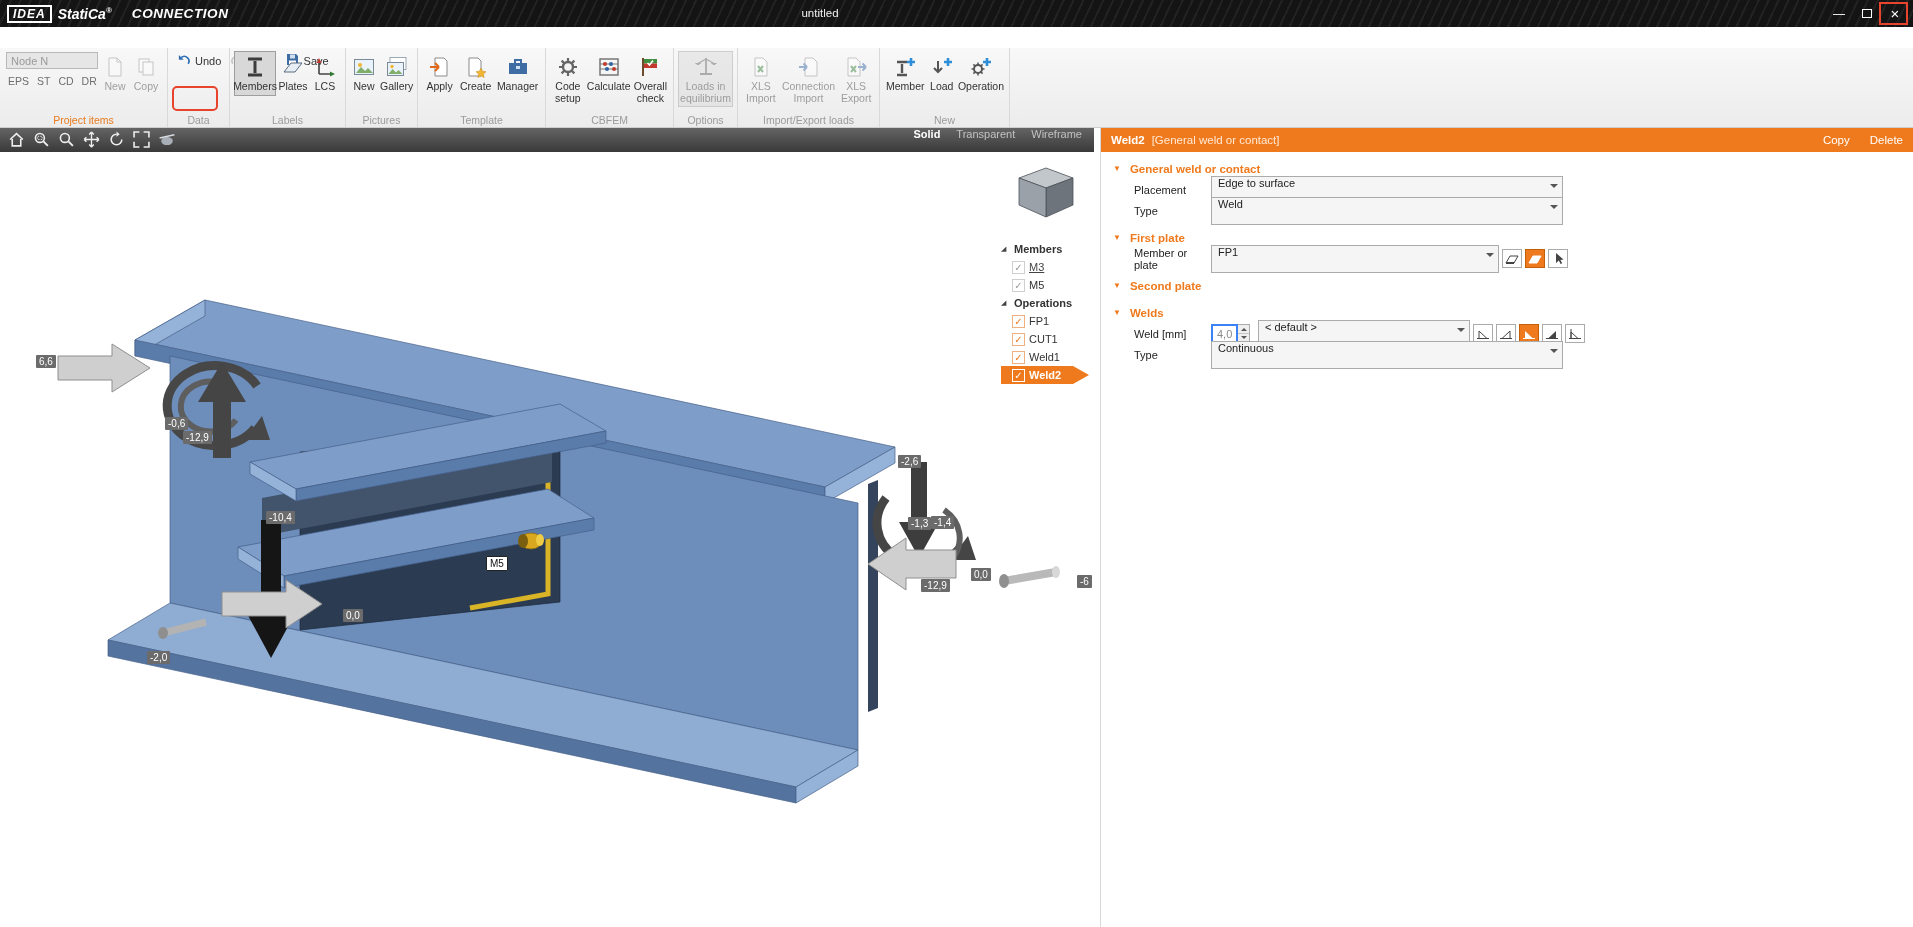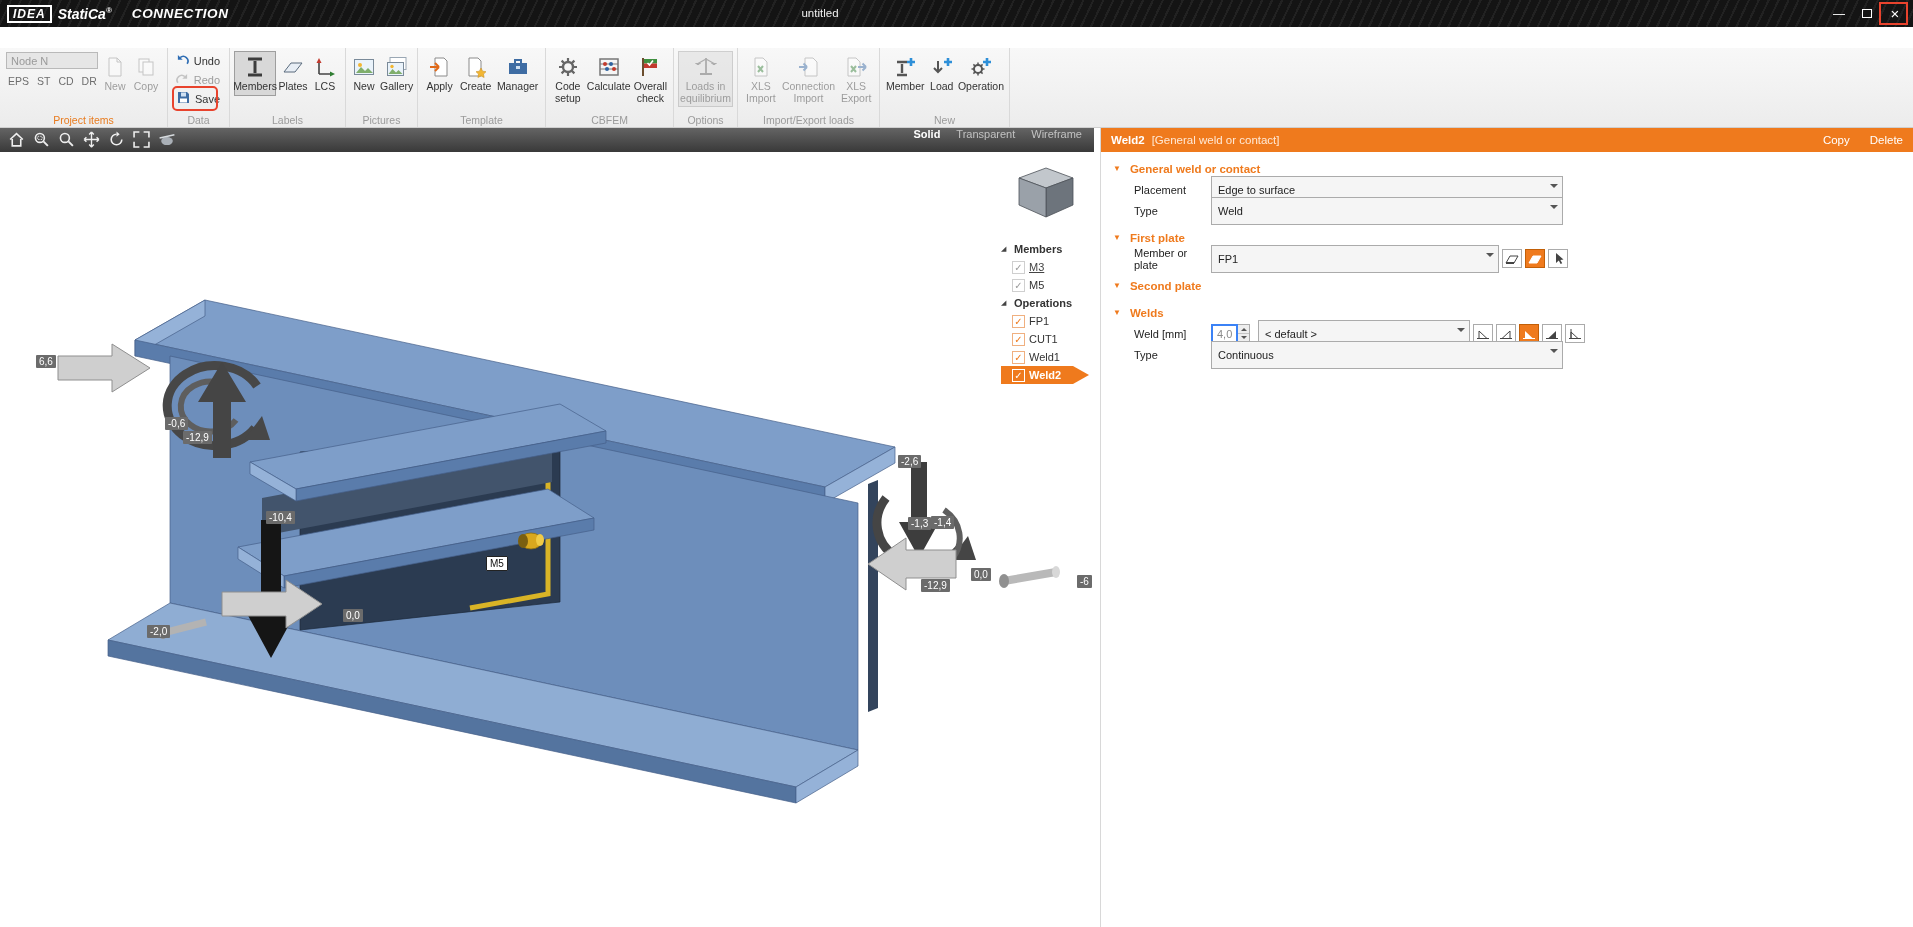--- a/index.html
+++ b/index.html
@@ -76,21 +76,21 @@
 .props{position:absolute;left:1100px;top:128px;width:813px;height:799px;background:#fff;border-left:1px solid #d8d8d8}
 .props-header{height:24px;background:#ef7a1d;color:#fff;display:flex;align-items:center;padding:0 10px;font-size:11.5px;gap:7px}
 .props-title{font-weight:bold}
 .props-sub{color:#ffe9d6}
 .props-actions{margin-left:auto;display:flex;gap:20px}
 .pact{background:none;border:none;color:#fff;font-size:11.5px;font-family:inherit;cursor:default}
 .sect{display:flex;align-items:center;height:20px;margin-top:7px;padding-left:12px;color:#ef7a1d;font-weight:bold;font-size:11.5px;gap:9px}
 .sect .tri{font-size:8px;line-height:8px;color:#ef7a1d}
 .prow{display:flex;align-items:center;height:21px;padding-left:33px;font-size:11px}
 .plabel{width:77px;color:#222;flex:none}
-.dd{position:relative;height:28px;border:1px solid #ababab;background:#f5f5f5;display:flex;align-items:center;padding:0 18px 0 6px;font-size:11px;color:#222}
+.dd{position:relative;height:28px;border:1px solid #ababab;background:#f5f5f5;display:flex;padding:0 18px 0 6px;font-size:11px;color:#222}
 .dd .caret{position:absolute;right:4px;top:7px;width:0;height:0;border:4px solid transparent;border-top-color:#555}
 .w352{width:352px}
 .w288{width:288px}
 .w212{width:212px}
 .numbox{width:27px;height:19px;border:2px solid #3b82f6;background:#fff;color:#8a8a8a;font-size:11px;display:flex;align-items:center;padding-left:4px}
 .spin{width:12px;height:19px;border:1px solid #ababab;border-left:none;display:flex;flex-direction:column;background:#eee}
 .spin span{flex:1;display:flex;align-items:center;justify-content:center}
 .spin .up{border-bottom:1px solid #c5c5c5}
 .spin i{width:0;height:0;border:3px solid transparent;display:block}
 .spin .up i{border-bottom-color:#555;margin-top:-2px}
@@ -159,21 +159,21 @@
                 <rect x="8" y="6" width="10" height="13" fill="#fff" stroke="#8b8b8b"></rect>
               </svg>
             </span>
           <span>Copy</span>
         </button>
       </div>
       <div class="rcap orange">Project items</div>
     </div>
 
     <div class="rgroup" style="width:62px">
-      <div class="rcontent" style="flex-direction:column;align-items:flex-end">
+      <div class="rcontent" style="align-items:flex-start">
         <button class="rsm">
           <span><svg width="13" height="13" viewBox="0 0 14 14">
                 <path d="M12 11.5 A5 5 0 0 0 4.5 5" fill="none" stroke="#2e6db4" stroke-width="1.8"></path>
                 <path d="M2 2.2 v5.2 h5.2 z" fill="#2e6db4"></path>
               </svg></span>
           <span>Undo</span>
         </button>
         <button class="rsm disabled">
           <span><svg width="13" height="13" viewBox="0 0 14 14">
                 <path d="M2 11.5 A5 5 0 0 1 9.5 5" fill="none" stroke="#8b8b8b" stroke-width="1.8"></path>
@@ -526,21 +526,21 @@
         <line x1="1004" y1="581" x2="1056" y2="572" stroke="#b9b9b9" stroke-width="8"></line>
         <ellipse cx="1004" cy="581" rx="5" ry="7" fill="#909090"></ellipse>
         <ellipse cx="1056" cy="572" rx="4" ry="6" fill="#d8d8d8"></ellipse>
       </g>
     </svg>
 
     <span class="vlabel" style="left:36px;top:203px">6,6</span>
     <span class="vlabel" style="left:165px;top:265px">-0,6</span>
     <span class="vlabel" style="left:183px;top:279px">-12,9</span>
     <span class="vlabel" style="left:266px;top:359px">-10,4</span>
-    <span class="vlabel" style="left:147px;top:473px">-2,0</span>
+    <span class="vlabel" style="left:147px;top:499px">-2,0</span>
     <span class="vlabel" style="left:343px;top:457px">0,0</span>
     <span class="vlabel tag" style="left:486px;top:404px">M5</span>
     <span class="vlabel" style="left:898px;top:303px">-2,6</span>
     <span class="vlabel" style="left:908px;top:365px">-1,3</span>
     <span class="vlabel" style="left:931px;top:364px">-1,4</span>
     <span class="vlabel" style="left:921px;top:427px">-12,9</span>
     <span class="vlabel" style="left:971px;top:416px">0,0</span>
     <span class="vlabel" style="left:1077px;top:423px">-6</span>
 
     <div class="tree">

